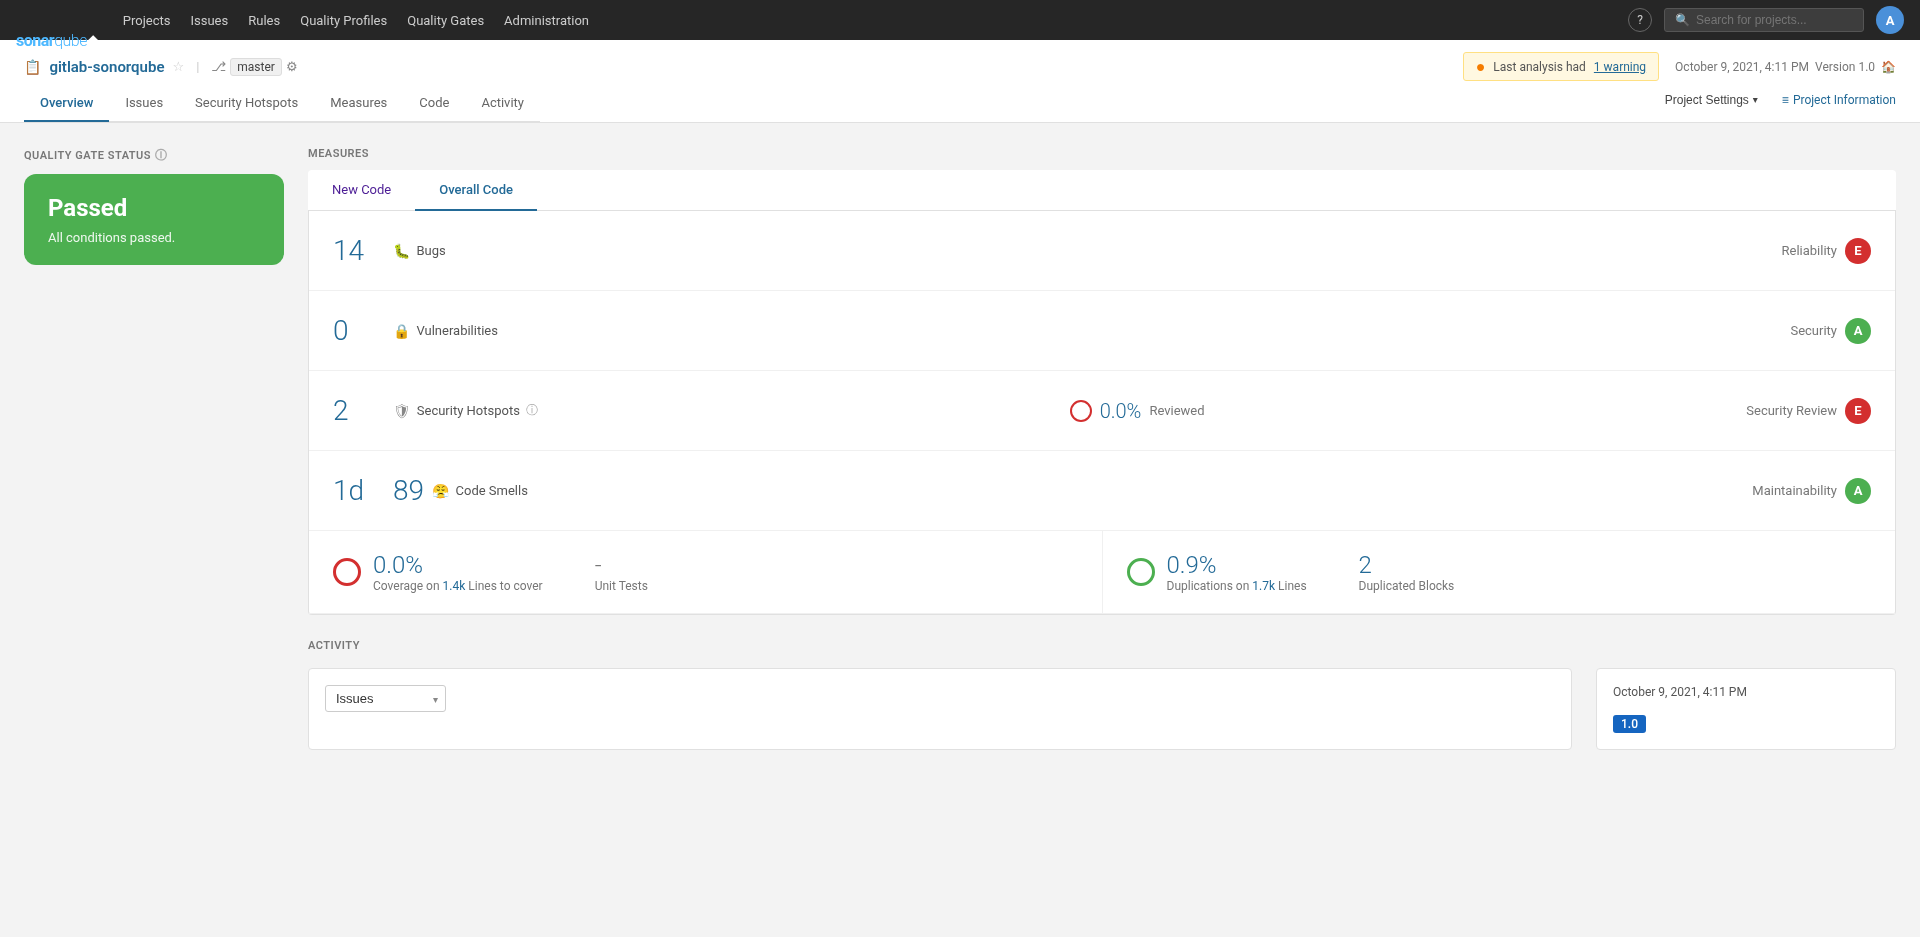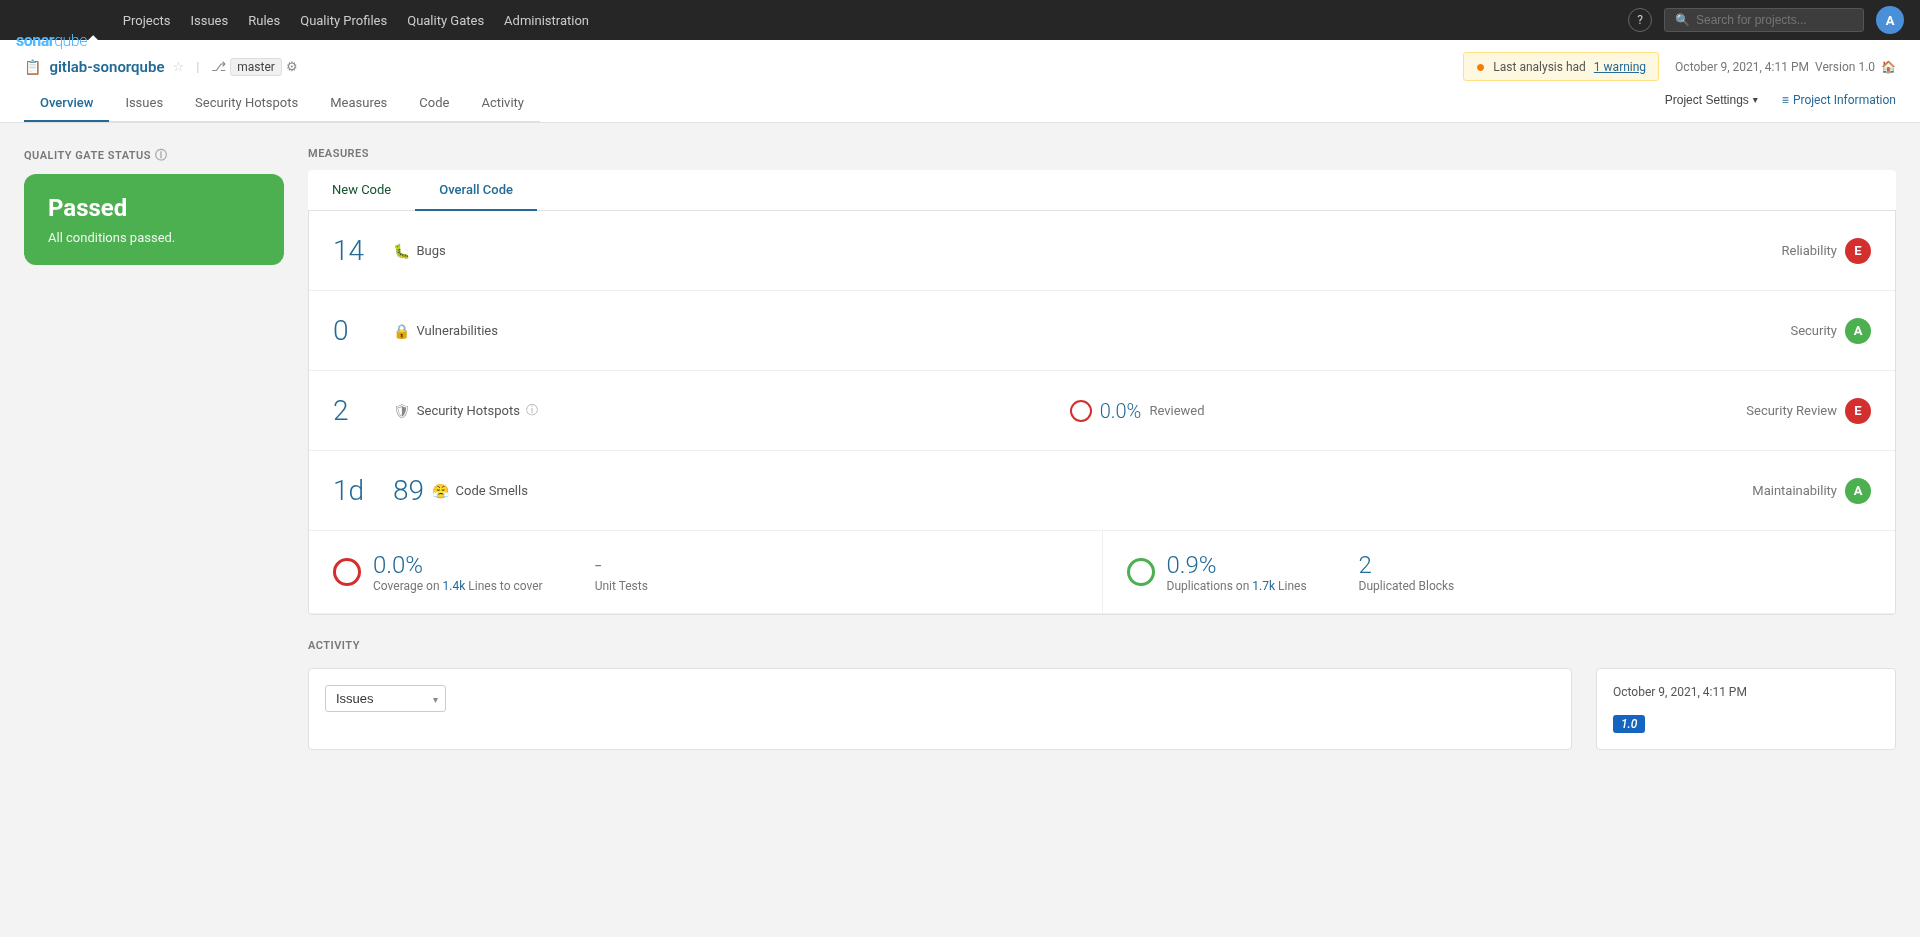--- a/index.html
+++ b/index.html
@@ -197,21 +197,21 @@
       display: flex;
       border-bottom: 1px solid #e0e0e0;
       margin-bottom: 0;
       background: white;
       border-radius: 4px 4px 0 0;
     }
     .tab {
       padding: 12px 24px;
       cursor: pointer;
       font-size: 13px;
-      color: #14532d;
+      color: #4c1d95;
       border-bottom: 2px solid transparent;
       margin-bottom: -1px;
     }
     .tab.active {
       color: #236a97;
       border-bottom: 2px solid #236a97;
       font-weight: 500;
     }
 
     
@@ -370,21 +370,20 @@
     }
     .version-badge {
       display: inline-block;
       background: #1565c0;
       color: white;
       padding: 2px 8px;
       border-radius: 3px;
       font-size: 12px;
       font-weight: 500;
       margin-top: 8px;
-      font-style: italic;
     }
     .timeline-date { font-size: 12px; color: #555; margin-bottom: 8px; }
 
     .info-icon { color: #aaa; font-size: 12px; cursor: pointer; }
     .separator { color: #ccc; margin: 0 4px; }
   </style>
 </head>
 <body>
 
 <nav class="topnav">

